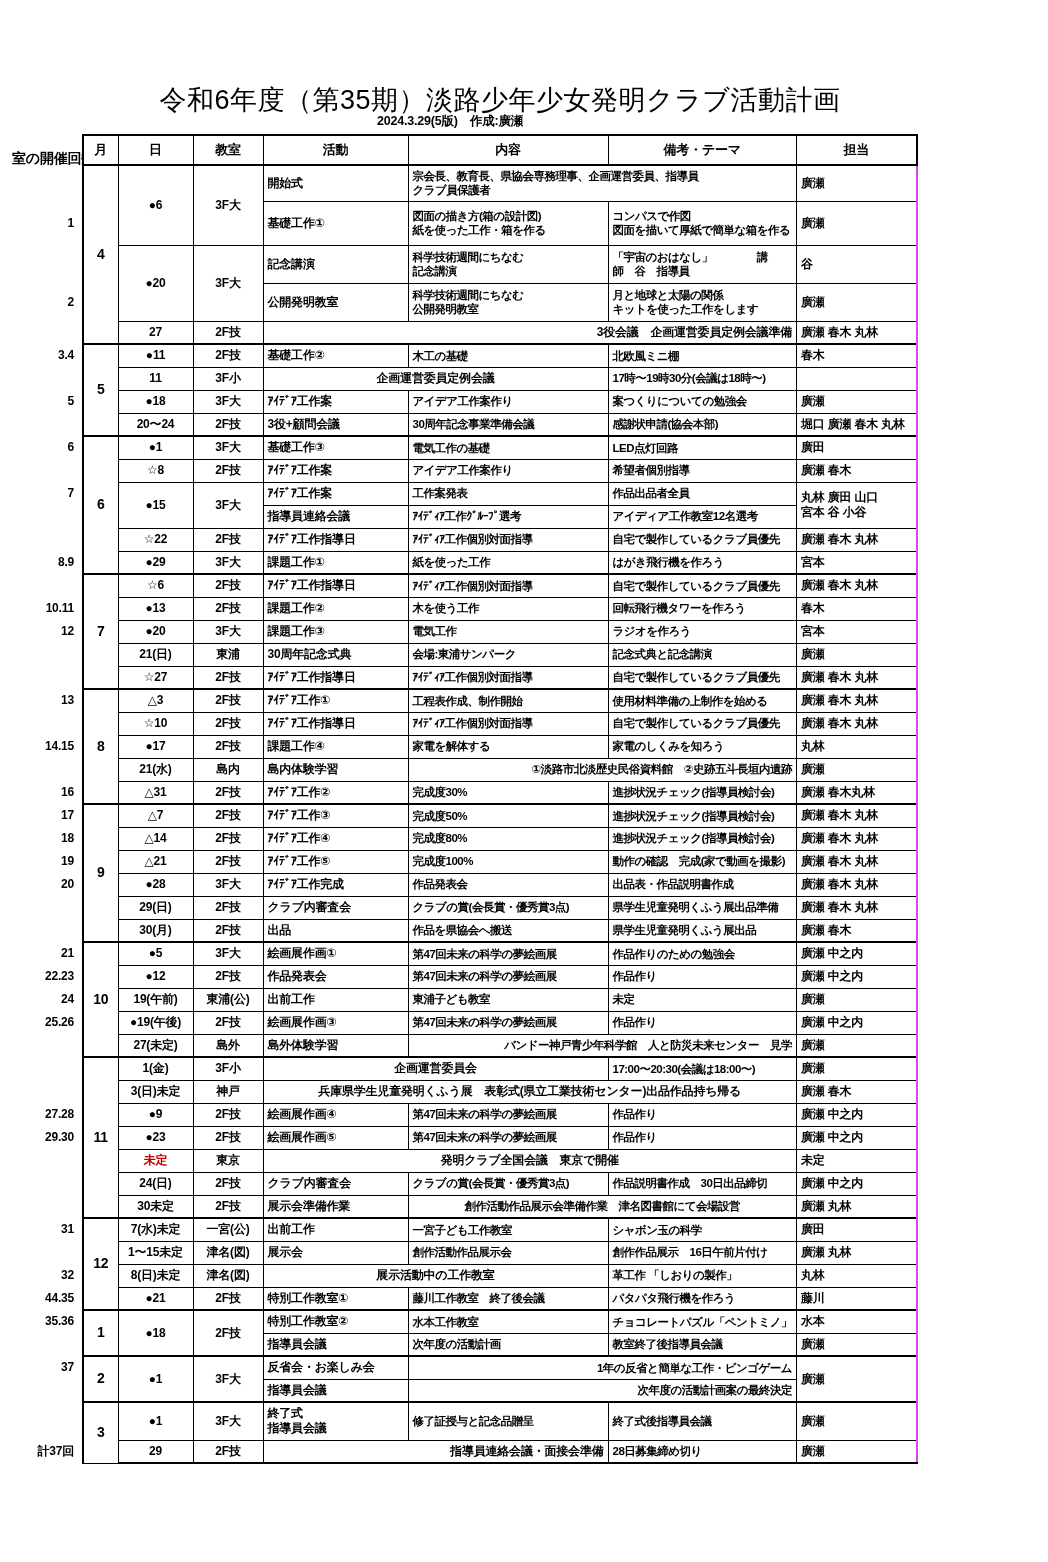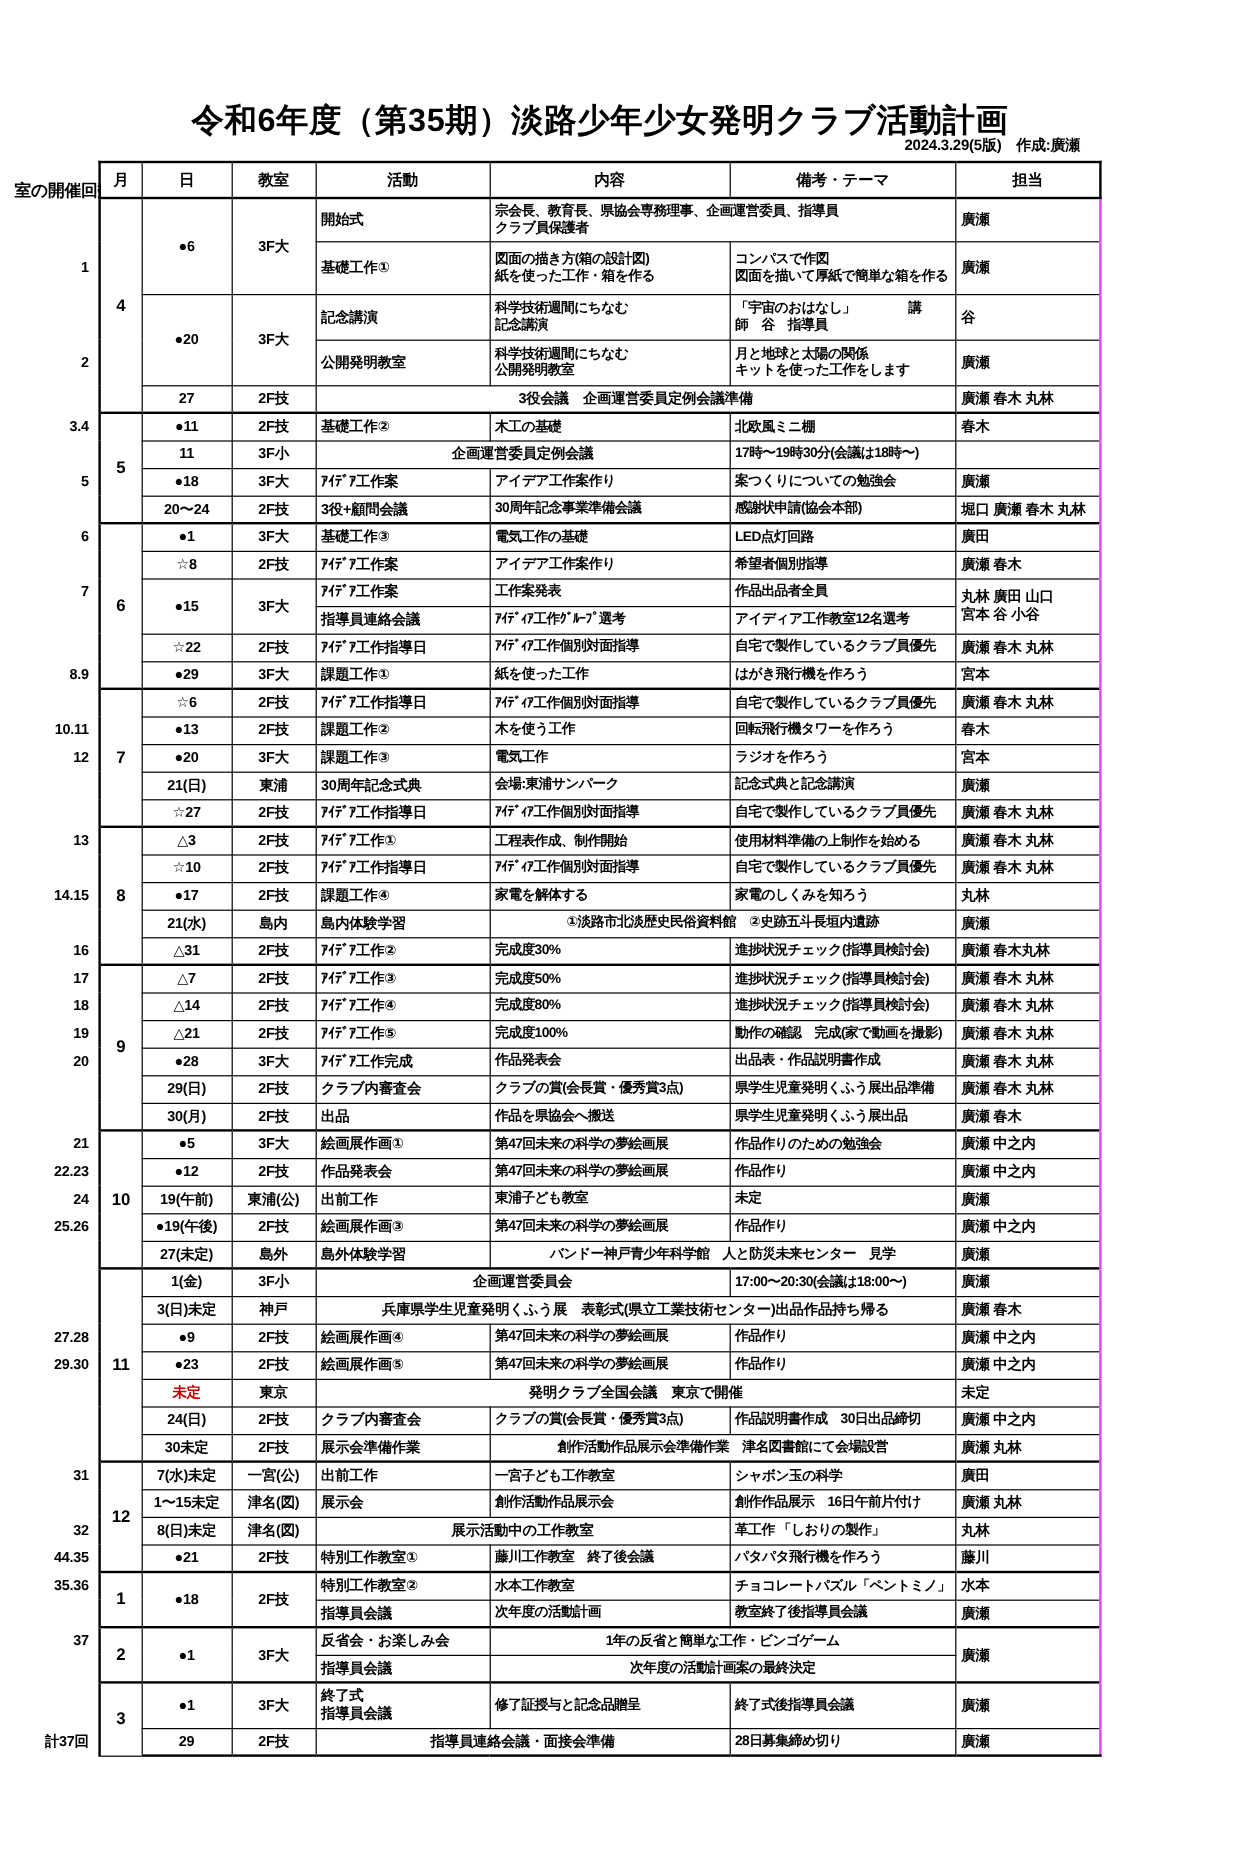--- a/index.html
+++ b/index.html
@@ -3,41 +3,41 @@
 <meta charset="utf-8">
 <style>
   html,body{margin:0;padding:0;}
   body{
     width:1048px;height:1562px;background:#ffffff;color:#000;
     font-family:"Liberation Sans","DejaVu Sans",sans-serif;
     position:relative;font-weight:bold;letter-spacing:-0.2px;
   }
   .note-left{position:absolute;top:114px;left:12px;font-size:14px;margin-top:36px;}
   .page-title{position:absolute;top:82px;left:0;width:1000px;text-align:center;
-    font-size:27px;font-weight:bold;letter-spacing:0.5px;}
-  .meta-right{position:absolute;top:113px;left:0;width:900px;text-align:right;font-size:12.5px;}
+    font-size:27px;font-weight:normal;letter-spacing:0.5px;}
+  .meta-right{position:absolute;top:113px;left:0;width:900px;text-align:center;font-size:12.5px;}
   .table-wrap{position:absolute;top:134px;left:36px;}
   table{border-collapse:collapse;table-layout:fixed;}
   th,td{overflow:hidden;white-space:nowrap;vertical-align:middle;}
   thead th{border:1px solid #000;border-top:2px solid #000;border-bottom:2px solid #000;
     font-size:13px;font-weight:bold;height:28px;padding:0 2px;background:#fff;}
   thead th.gutter{border:none;background:transparent;}
   thead th.h-month{border-left:2px solid #000;}
   thead th.h-staff{border-right:2px solid #000;border-radius:14px;}
   tbody tr{height:23px;}
   tbody td{border:1px solid #000;padding:1px 4px;font-size:12px;line-height:1.25;}
   tbody td.gutter{border:none;padding:0 8px 0 0;text-align:right;font-size:12px;}
   tbody td.c-month{border-left:2px solid #000;text-align:center;font-size:14px;}
   tbody td.c-staff{border-right:2px solid #d946ef;}
   tbody td.c-day,tbody td.c-room{text-align:center;padding:1px 1px;}
   tbody td.c-content,tbody td.c-remarks{font-size:11.5px;letter-spacing:-0.5px;}
   tbody tr.month-start td:not(.gutter){border-top:2px solid #000;}
   tbody tr:last-child td:not(.gutter){border-bottom:2px solid #000;}
   td.al-c{text-align:center;}
-  td.al-l{text-align:center;margin-left:36px;}
+  td.al-l{text-align:right;margin-left:36px;}
   td .ln{white-space:nowrap;}
   .red{color:#c00000;}
 </style>
 </head>
 <body>
 
 <div class="note-left">室の開催回数↓</div>
 <div class="page-title">令和6年度（第35期）淡路少年少女発明クラブ活動計画</div>
 <div class="meta-right">2024.3.29(5版)　作成:廣瀬</div>
 

